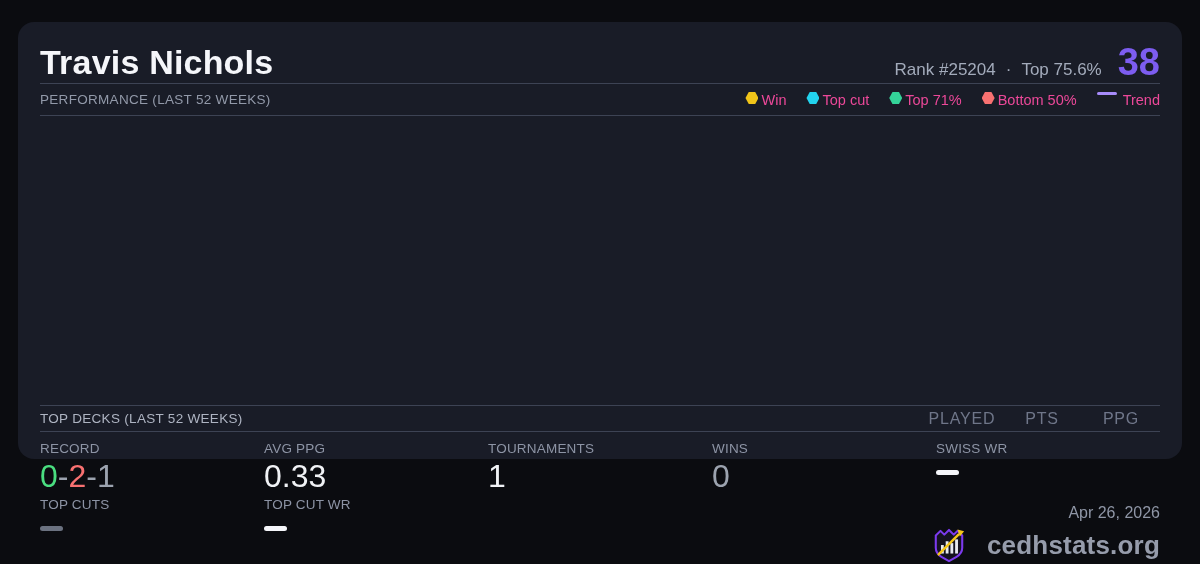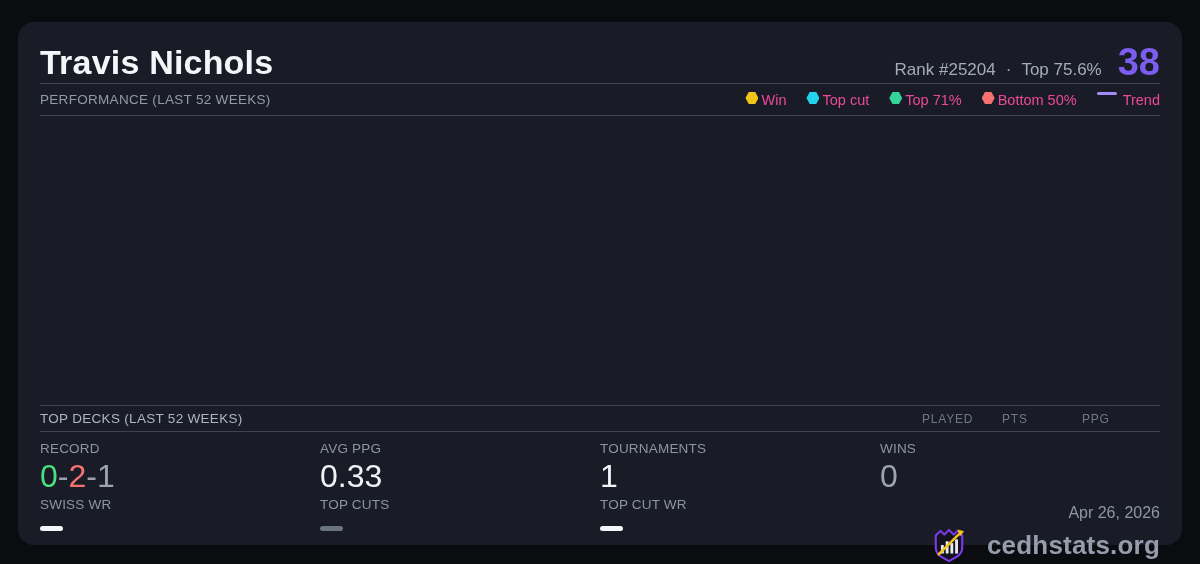--- a/index.html
+++ b/index.html
@@ -5,21 +5,21 @@
   * { margin: 0; padding: 0; box-sizing: border-box; }
   html, body {
     width: 1200px; height: 564px;
     background: #0b0c10;
     font-family: "Liberation Sans", sans-serif;
     overflow: hidden;
   }
   .card {
     position: absolute;
     left: 18px; top: 22px;
-    width: 1164px; height: 523px;
+    width: 1164px; height: 437px;
     background: #191c27;
     border-radius: 16px;
     padding: 0 22px;
   }
   
   .card-header {
     display: flex;
     justify-content: space-between;
     align-items: flex-end;
     height: 62px;
@@ -101,33 +101,33 @@
   .decks-label {
     font-size: 13.5px;
     color: #aeb4c2;
     letter-spacing: 0.3px;
   }
   .decks-cols {
     display: flex;
     align-items: center;
   }
   .decks-col {
-    font-size: 12px;
+    font-size: 16px;
     color: #6f7689;
     letter-spacing: 0.8px;
-    text-align: left;
+    text-align: center;
   }
   .decks-col.played { width: 80px; }
   .decks-col.pts    { width: 80px; }
   .decks-col.ppg    { width: 78px; }
   
   .stats {
     position: relative;
     display: grid;
-    grid-template-columns: repeat(4, 1fr);
+    grid-template-columns: repeat(5, 1fr);
     grid-template-rows: auto auto;
     padding-top: 9px;
   }
   .stat-cell { margin-bottom: 2px; }
   .stat-label {
     font-size: 13.5px;
     color: #8d94a5;
     letter-spacing: 0.2px;
   }
   .stat-value {

